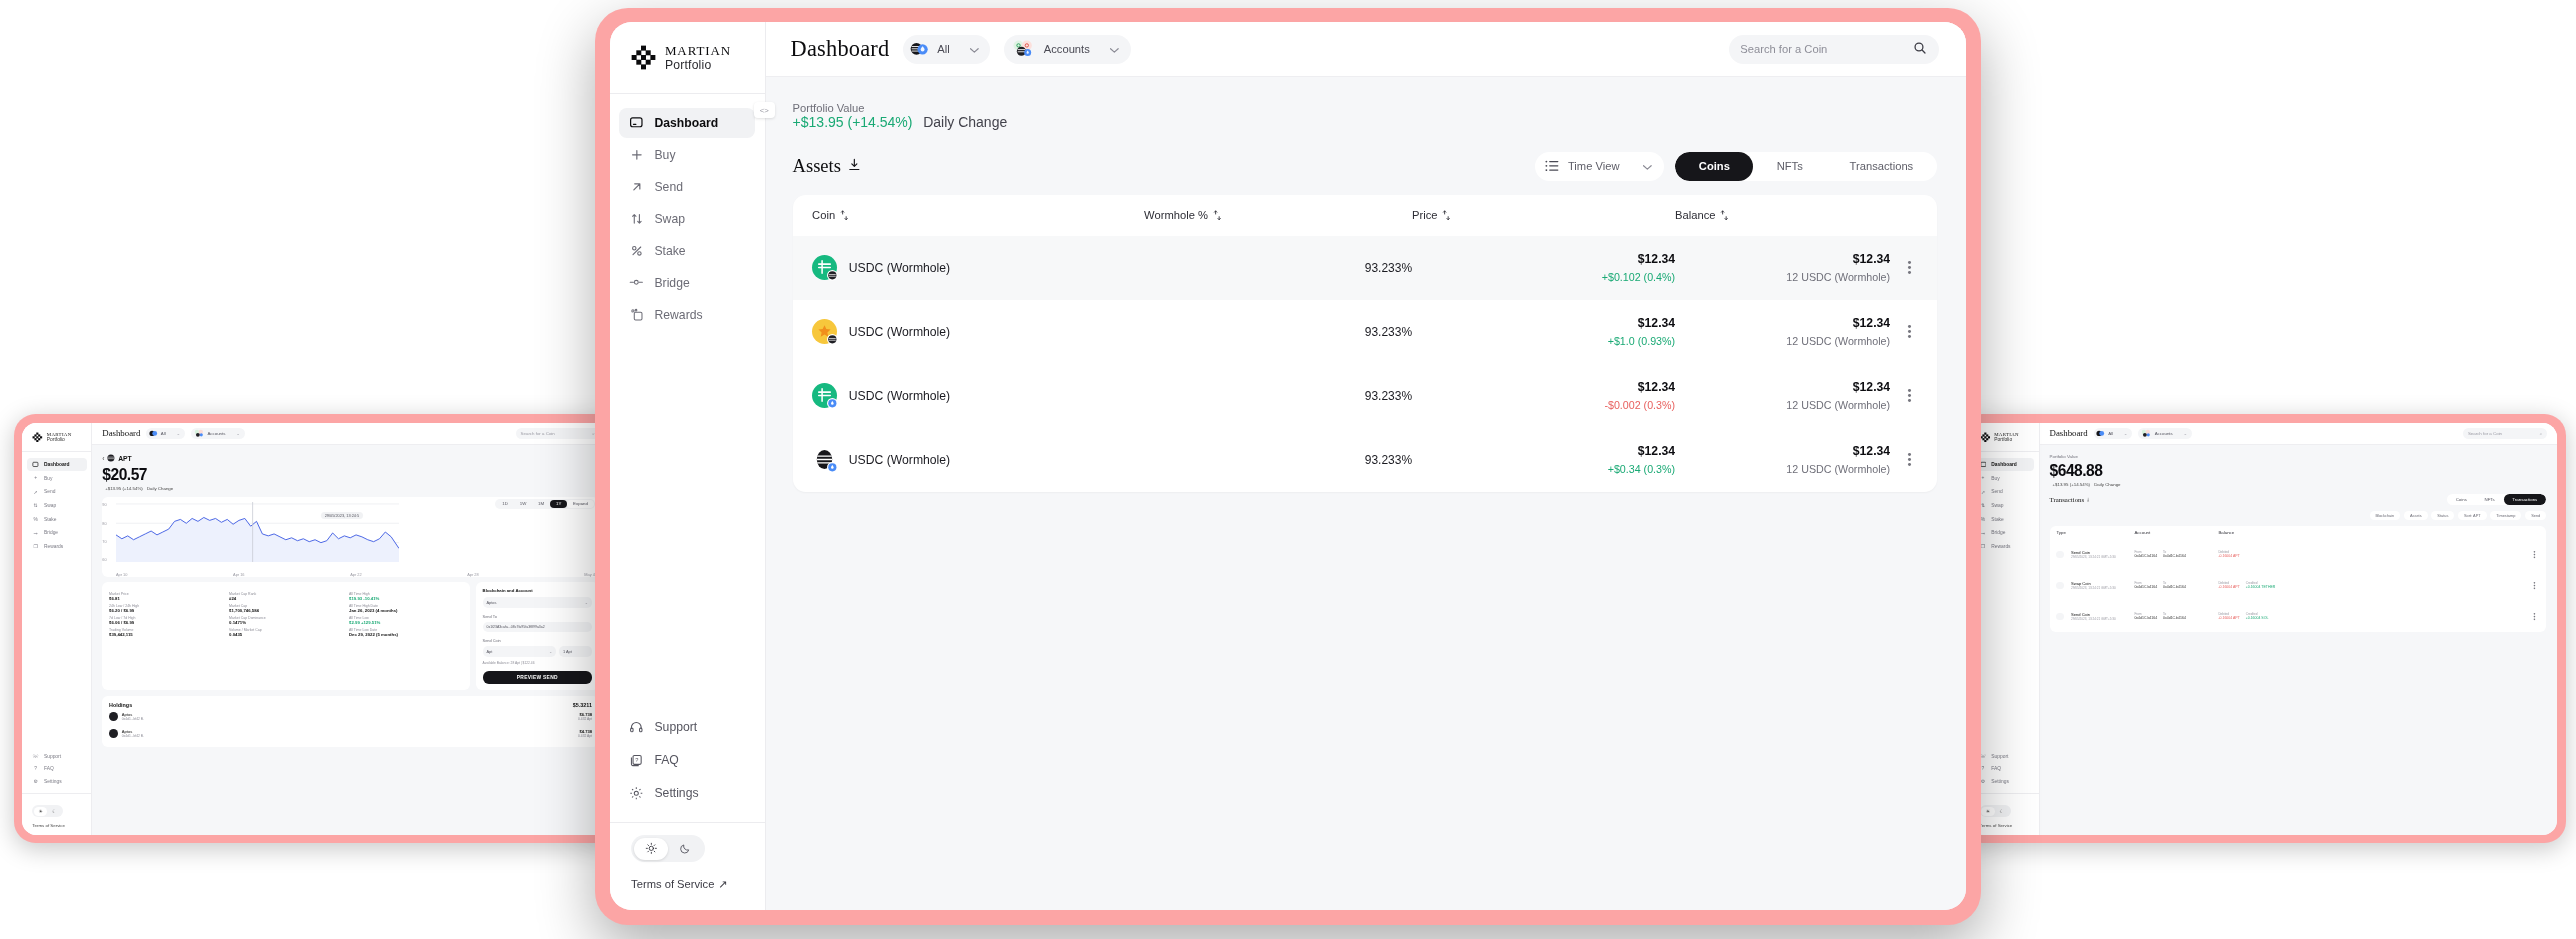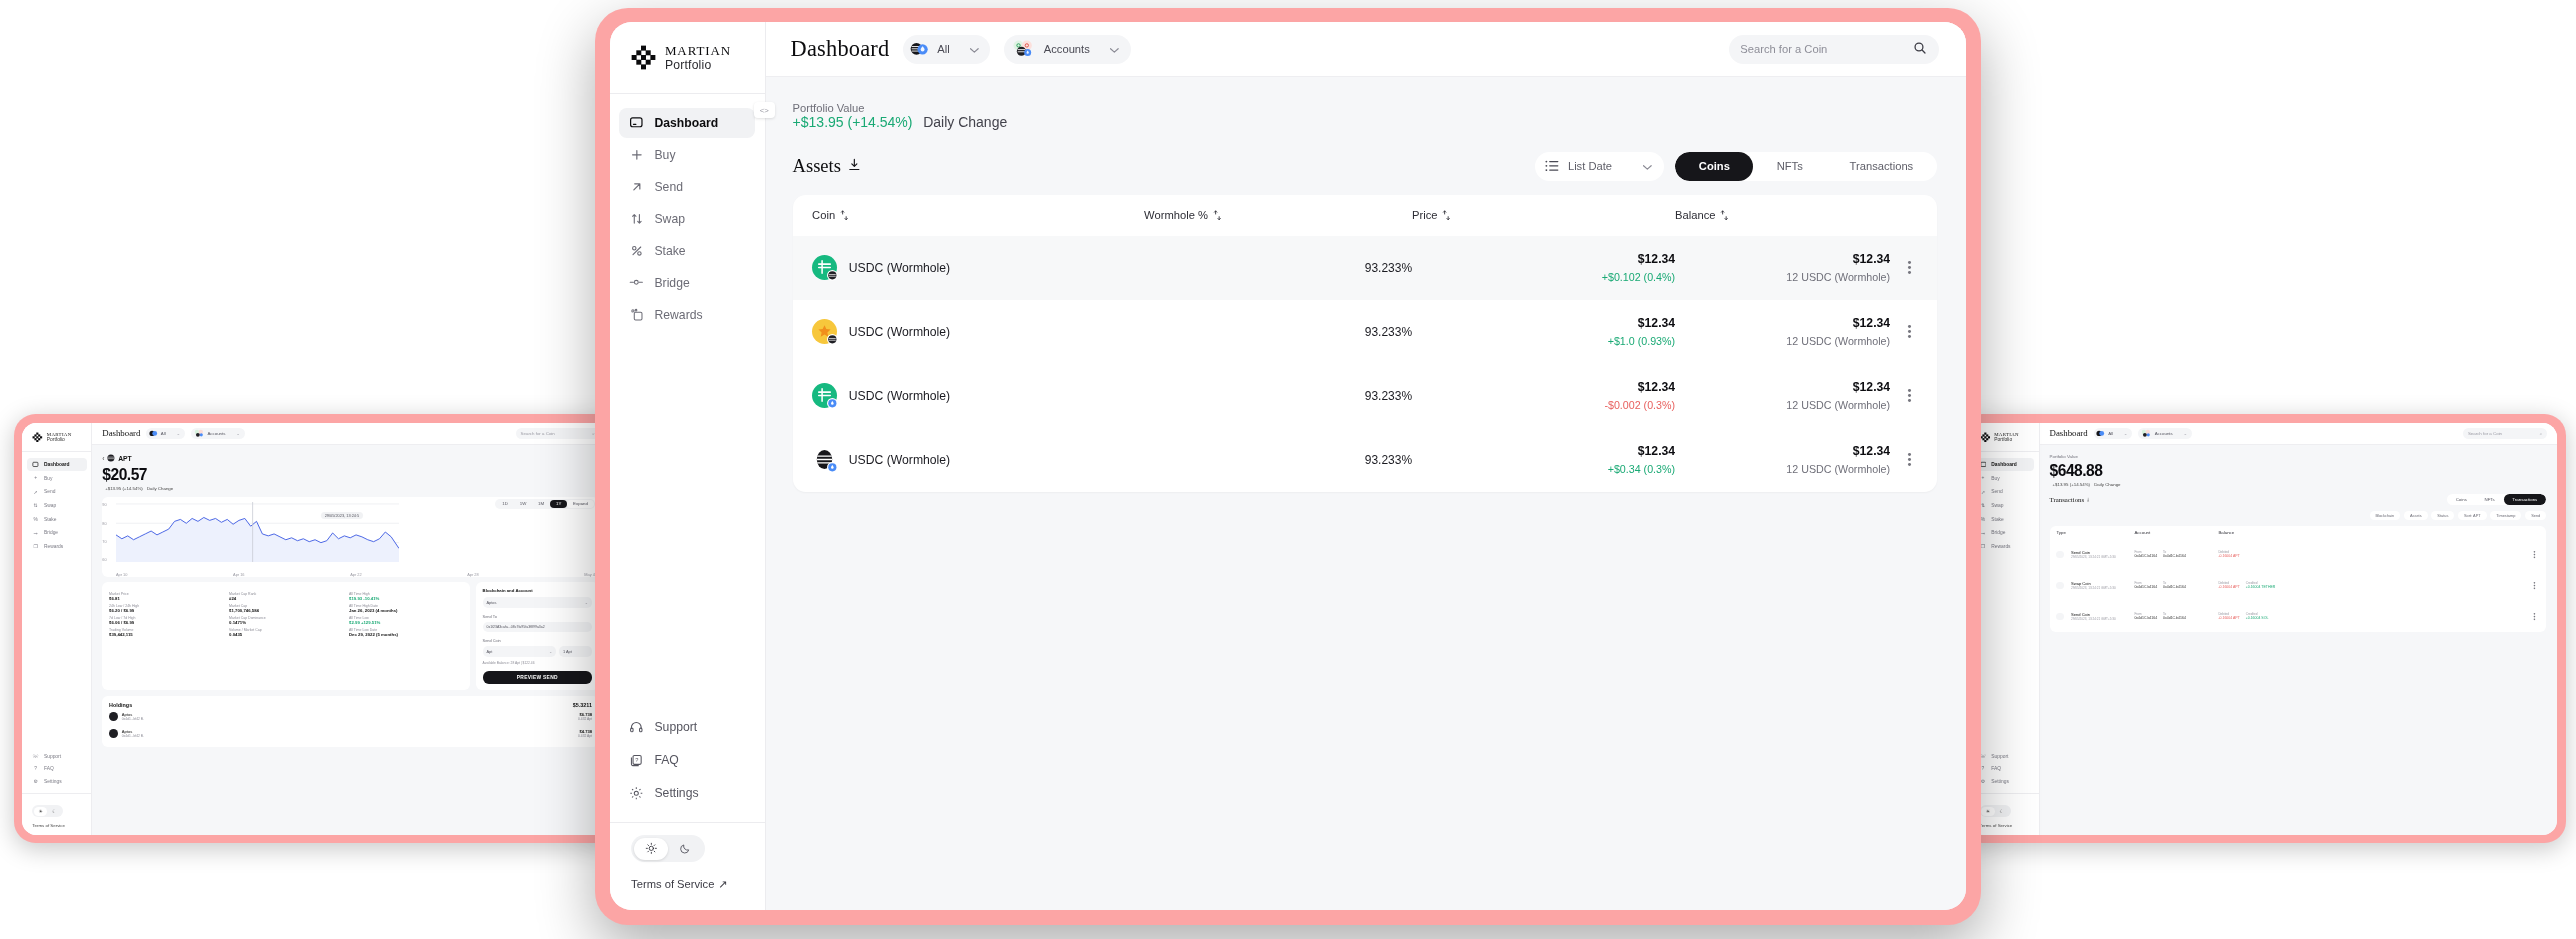--- a/index.html
+++ b/index.html
@@ -917,21 +917,21 @@
               <div class="right-ctrls">
                 <div class="listview">
                   <span>
                     <svg width="13.7" height="11.7" viewBox="0 0 16 13" stroke="#4a4a54" stroke-width="1.4" stroke-linecap="round">
                       <path d="M5.5 1.5H15M5.5 6.5H15M5.5 11.5H15"></path>
                         <circle cx="1.6" cy="1.5" r="1.1" fill="#4a4a54" stroke="none"></circle>
                       <circle cx="1.6" cy="6.5" r="1.1" fill="#4a4a54" stroke="none"></circle>
                         <circle cx="1.6" cy="11.5" r="1.1" fill="#4a4a54" stroke="none"></circle>
                       </svg>
                   </span>
-                  <span>List Date</span>
+                  <span>Time View</span>
                   <span class="chev">
                     <svg width="10.7" height="6.8" viewBox="0 0 12 8" fill="none" stroke="currentColor" stroke-width="1.4" stroke-linecap="round" stroke-linejoin="round">
                         <path d="M1.5 2l4.5 4 4.5-4"></path>
                       </svg>
                   </span>
                 </div>
 
                 <div class="seg">
                   <div class="seg-btn active">Coins</div>
                   <div class="seg-btn">NFTs</div>

